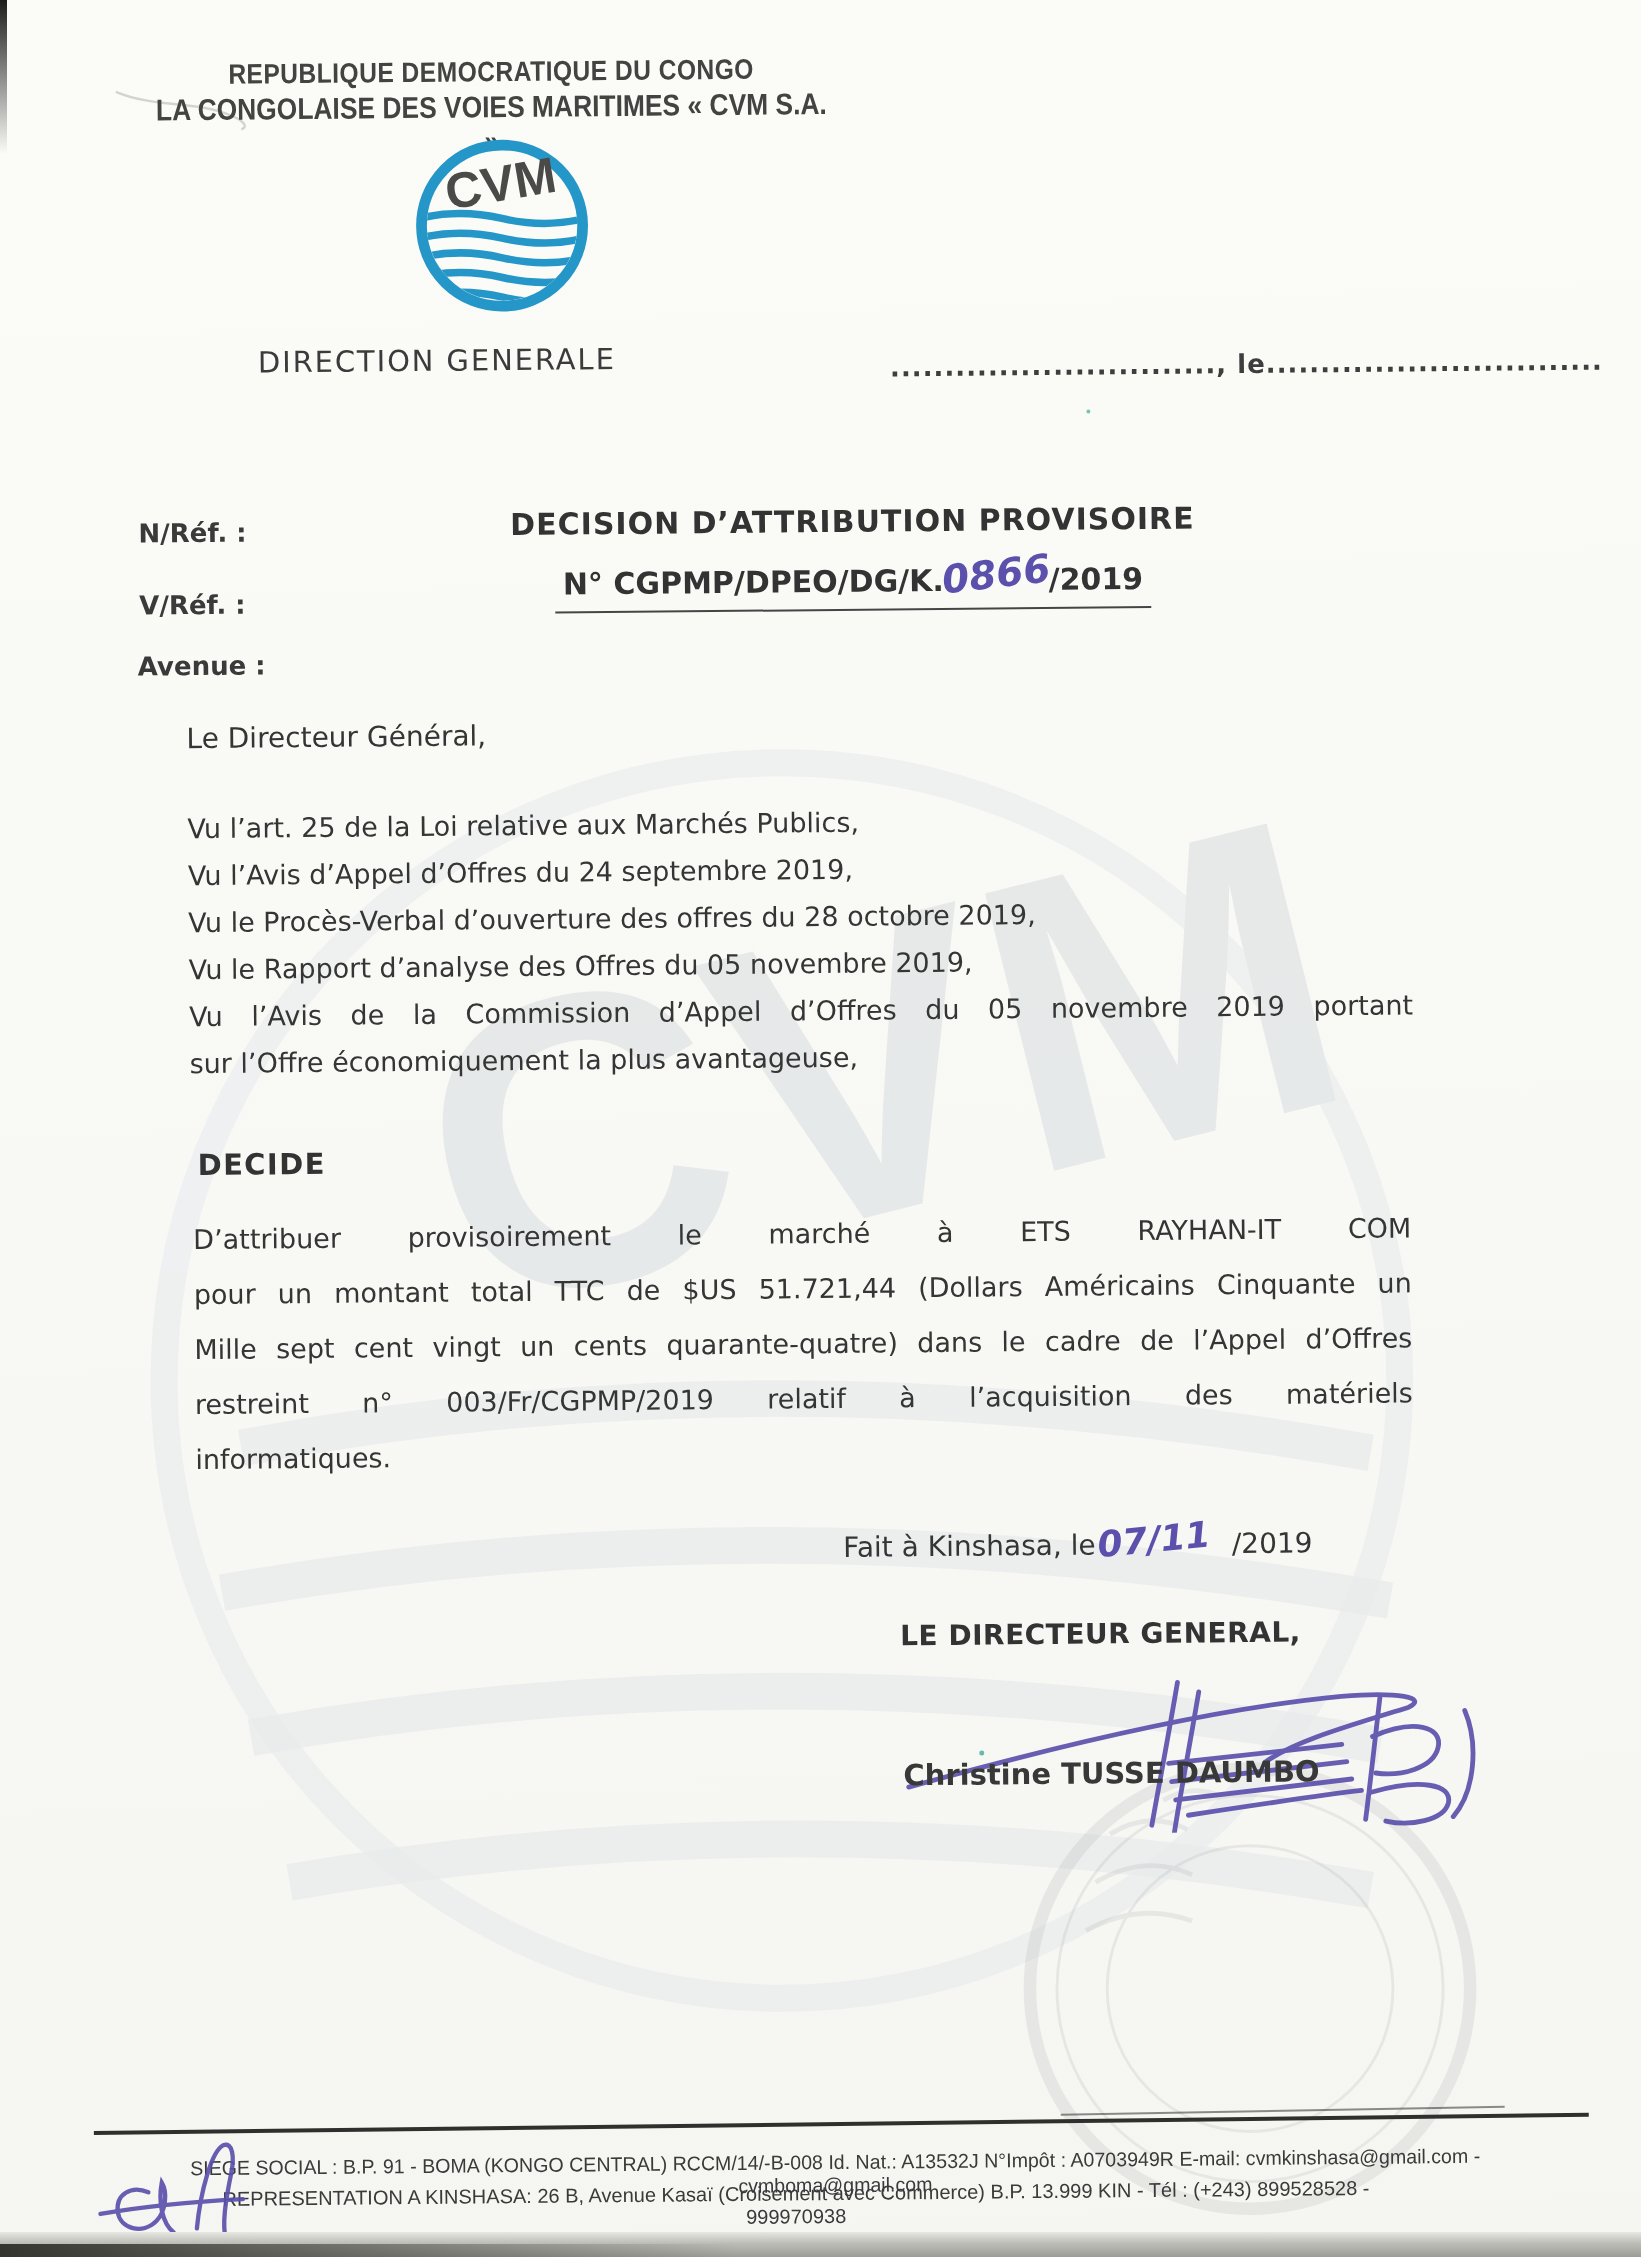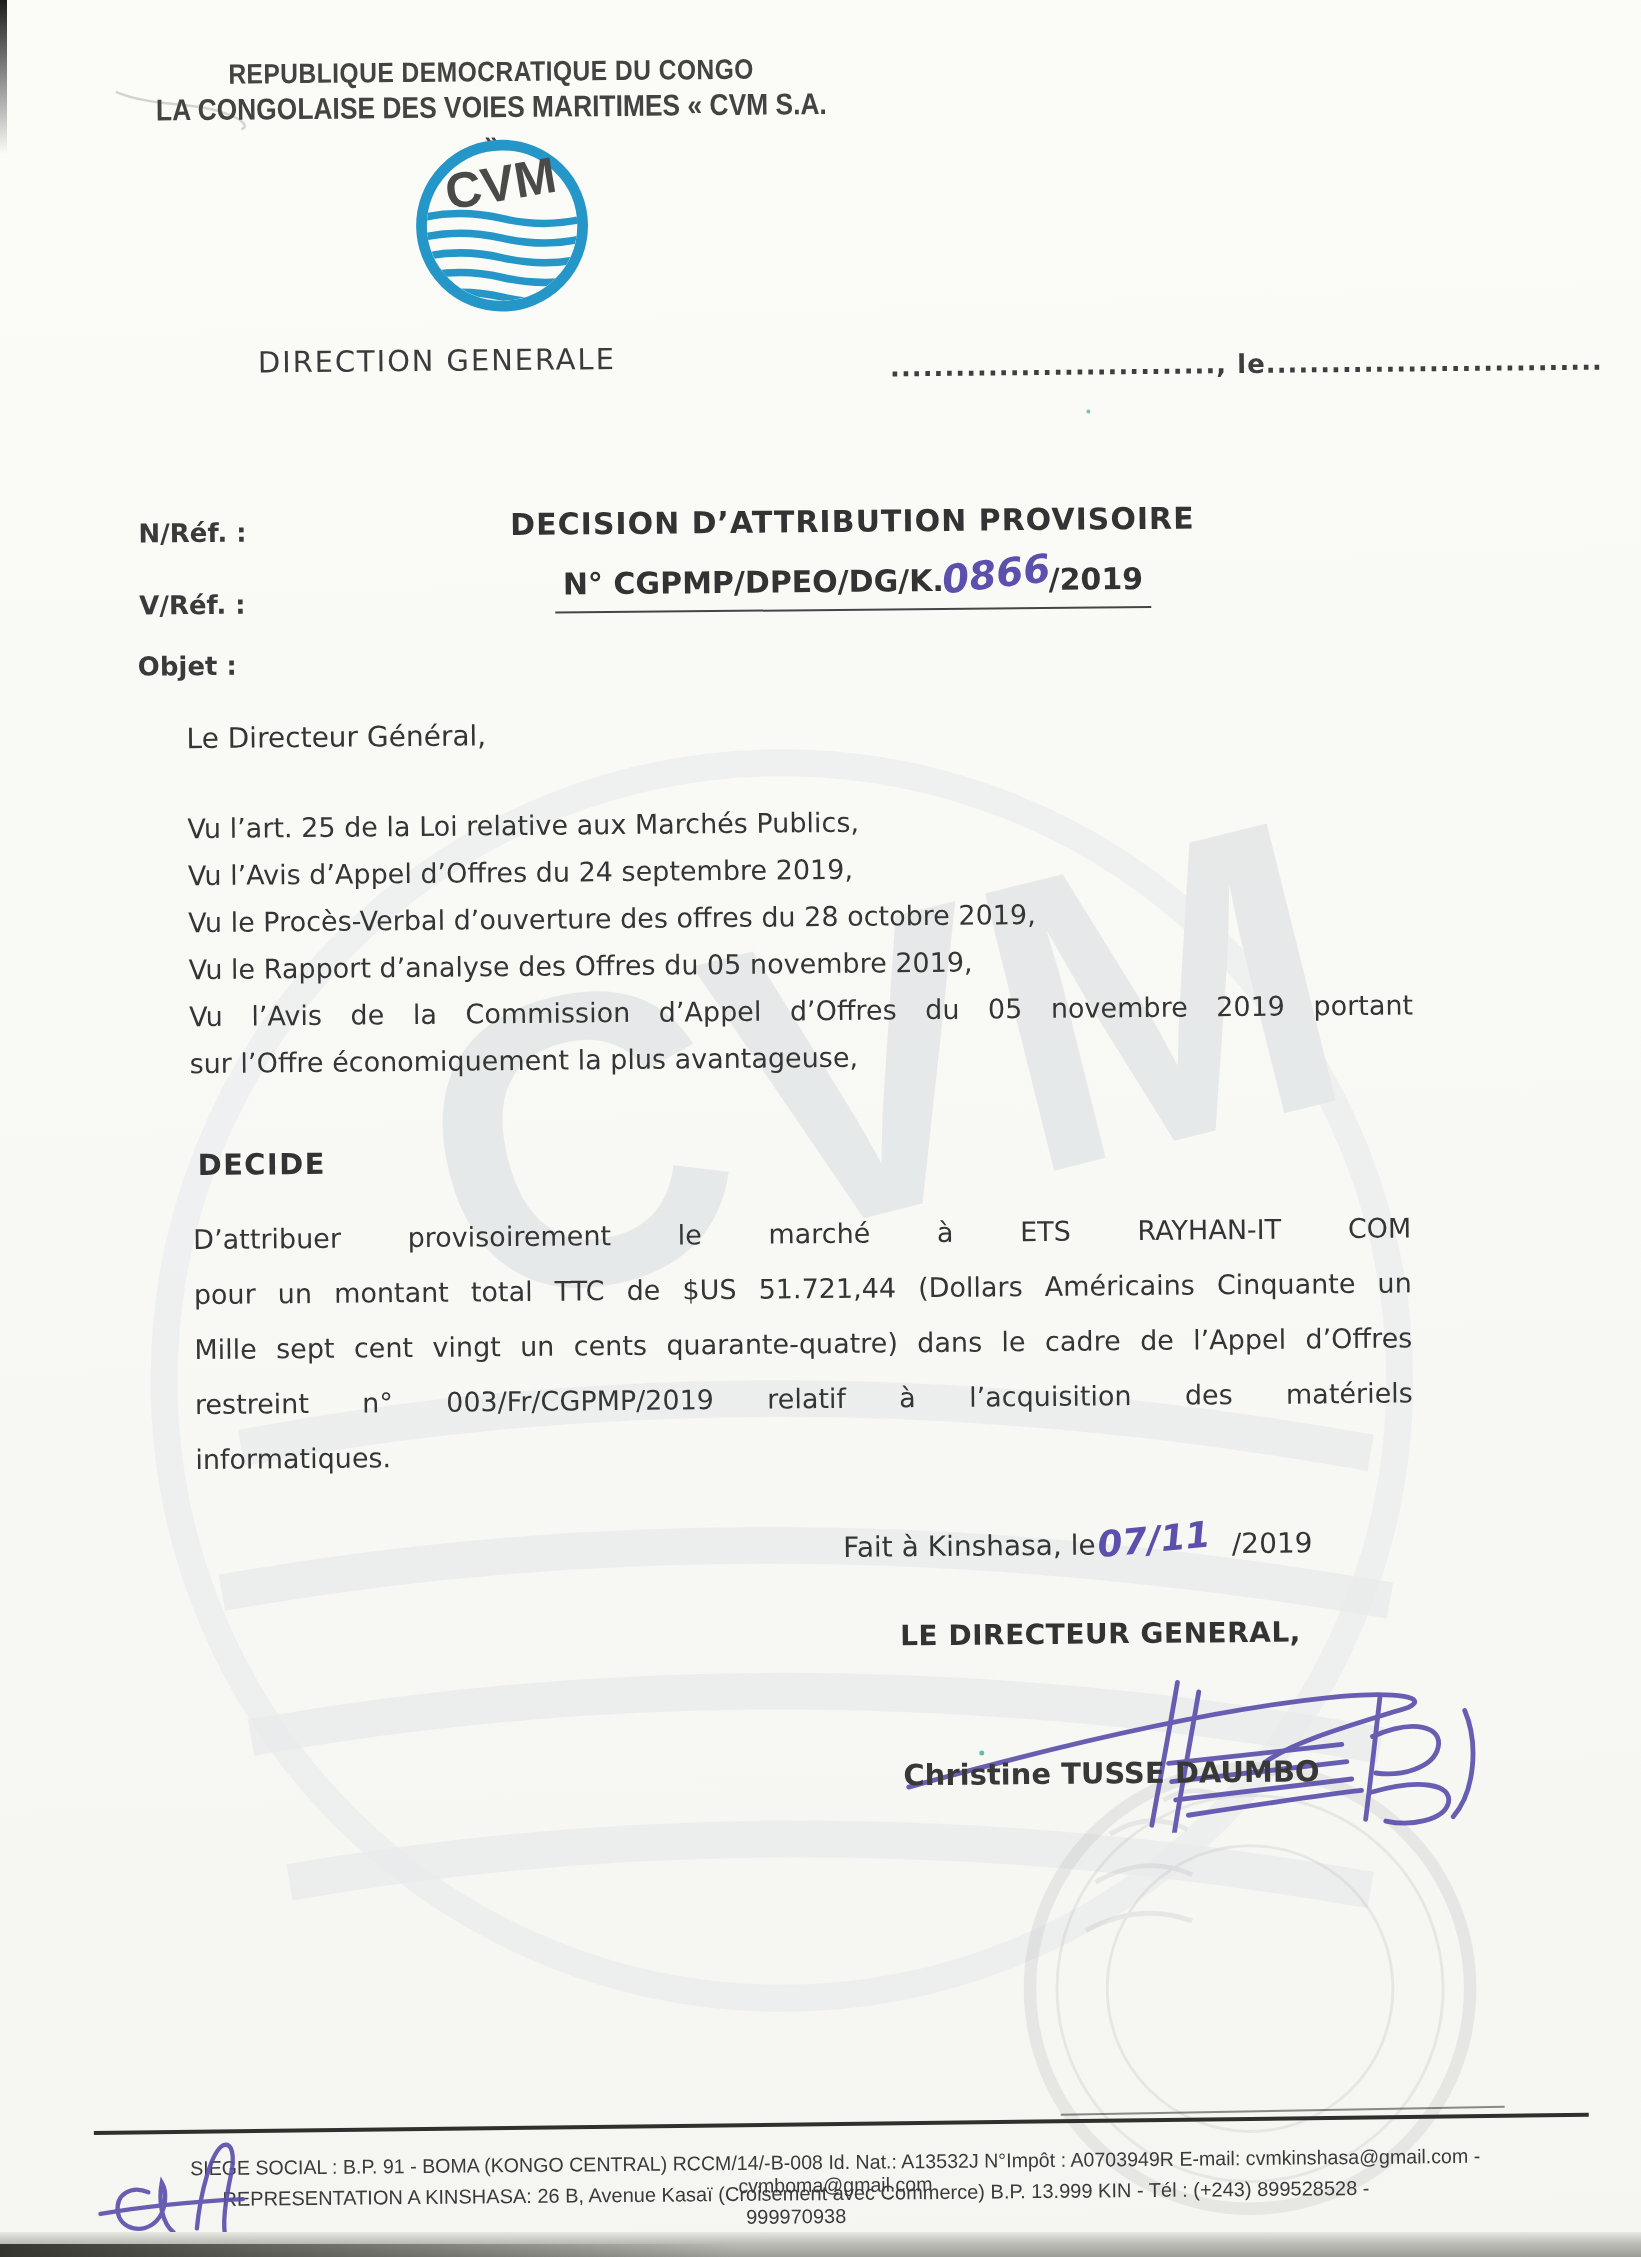--- a/index.html
+++ b/index.html
@@ -73,21 +73,21 @@
       </svg>
 
       <div class="abs" style="left:266px; top:340px; font-size:29px; letter-spacing:1.9px; color:#3b3b3b;">DIRECTION GENERALE</div>
 
       <div class="abs" style="left:898px; top:353px; font-size:26px; font-weight:bold; letter-spacing:1px; color:#3e3e3e;">.............................., le...............................</div>
     </div>
 
     <div>
       <div class="abs label" style="left:145px; top:512px;">N/Réf. :</div>
       <div class="abs label" style="left:145px; top:584px;">V/Réf. :</div>
-      <div class="abs label" style="left:143px; top:645px;">Objet :</div>
+      <div class="abs label" style="left:143px; top:645px;">Avenue :</div>
 
       <div class="abs" style="left:434px; top:504px; width:850px; text-align:center; font-size:30px; font-weight:bold; letter-spacing:1px; color:#333;">DECISION D’ATTRIBUTION PROVISOIRE</div>
 
       <div class="abs" style="left:434px; top:556px; width:850px; text-align:center;">
         <span style="display:inline-block; border-bottom:2.9px solid #454545; padding:0 7.7px 7.7px; font-size:30px; font-weight:bold; color:#333;">
           <span>N° CGPMP/DPEO/DG/K.</span><span class="hand" style="font-size:39px; display:inline-block; transform:rotate(-6deg); position:relative; top:-2.9px; margin:0 -1.9px;">0866</span><span>/2019</span>
         </span>
       </div>
     </div>
 

